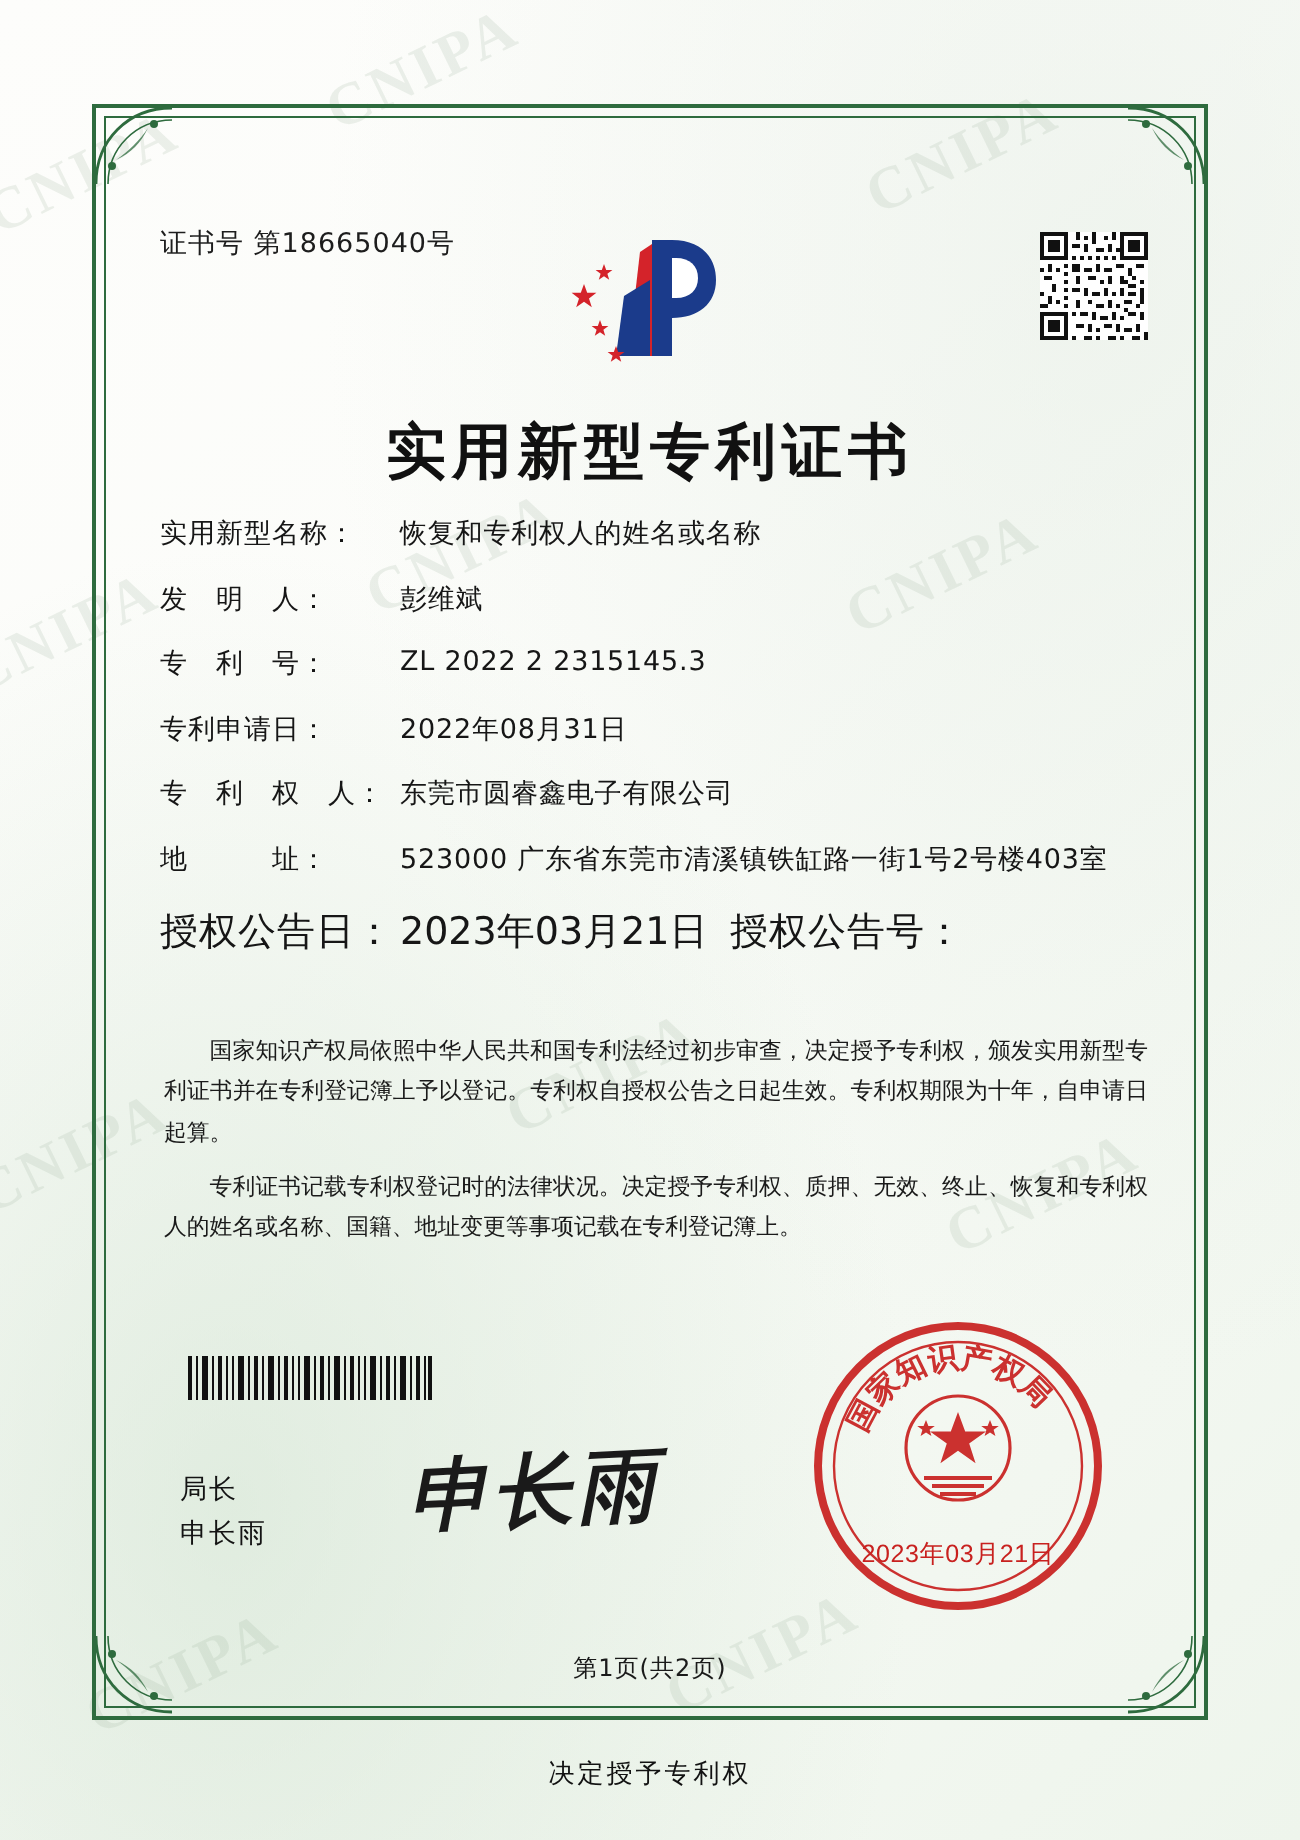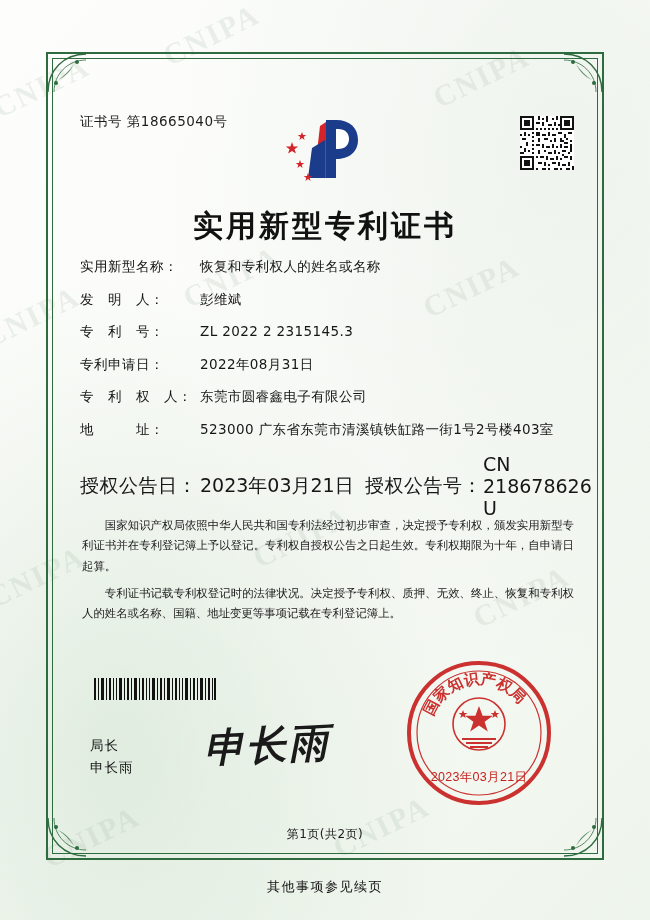--- a/index.html
+++ b/index.html
@@ -398,21 +398,20 @@
         <span class="val">东莞市圆睿鑫电子有限公司</span>
       </div>
       <div class="row">
         <span class="lbl">地　　　址：</span>
         <span class="val">523000 广东省东莞市清溪镇铁缸路一街1号2号楼403室</span>
       </div>
       <div class="row-inline">
         <span class="lbl2">授权公告日：</span>
         <span class="val2">2023年03月21日</span>
         <span class="lbl3">授权公告号：</span>
-        <span class="val3">CN 218678626 U</span>
       </div>
     </div>
 
     <div class="paras">
       <p>国家知识产权局依照中华人民共和国专利法经过初步审查，决定授予专利权，颁发实用新型专利证书并在专利登记簿上予以登记。专利权自授权公告之日起生效。专利权期限为十年，自申请日起算。</p>
       <p>专利证书记载专利权登记时的法律状况。决定授予专利权、质押、无效、终止、恢复和专利权人的姓名或名称、国籍、地址变更等事项记载在专利登记簿上。</p>
     </div>
 
     <div class="barcode">
       <svg viewBox="0 0 122 22" width="122" height="22" shape-rendering="crispEdges">
@@ -488,14 +487,14 @@
             <text x="75" y="26" text-anchor="middle" transform="rotate(46 75 75)">局</text>
           </g>
         </g>
       </svg>
     </div>
     <div class="seal-date">2023年03月21日</div>
 
     <div class="page-no">第1页(共2页)</div>
   </div>
 
-  <div class="footer-note">其他事项参见续页</div>
+  <div class="footer-note">决定授予专利权</div>
 </div>
 
 </body></html>

